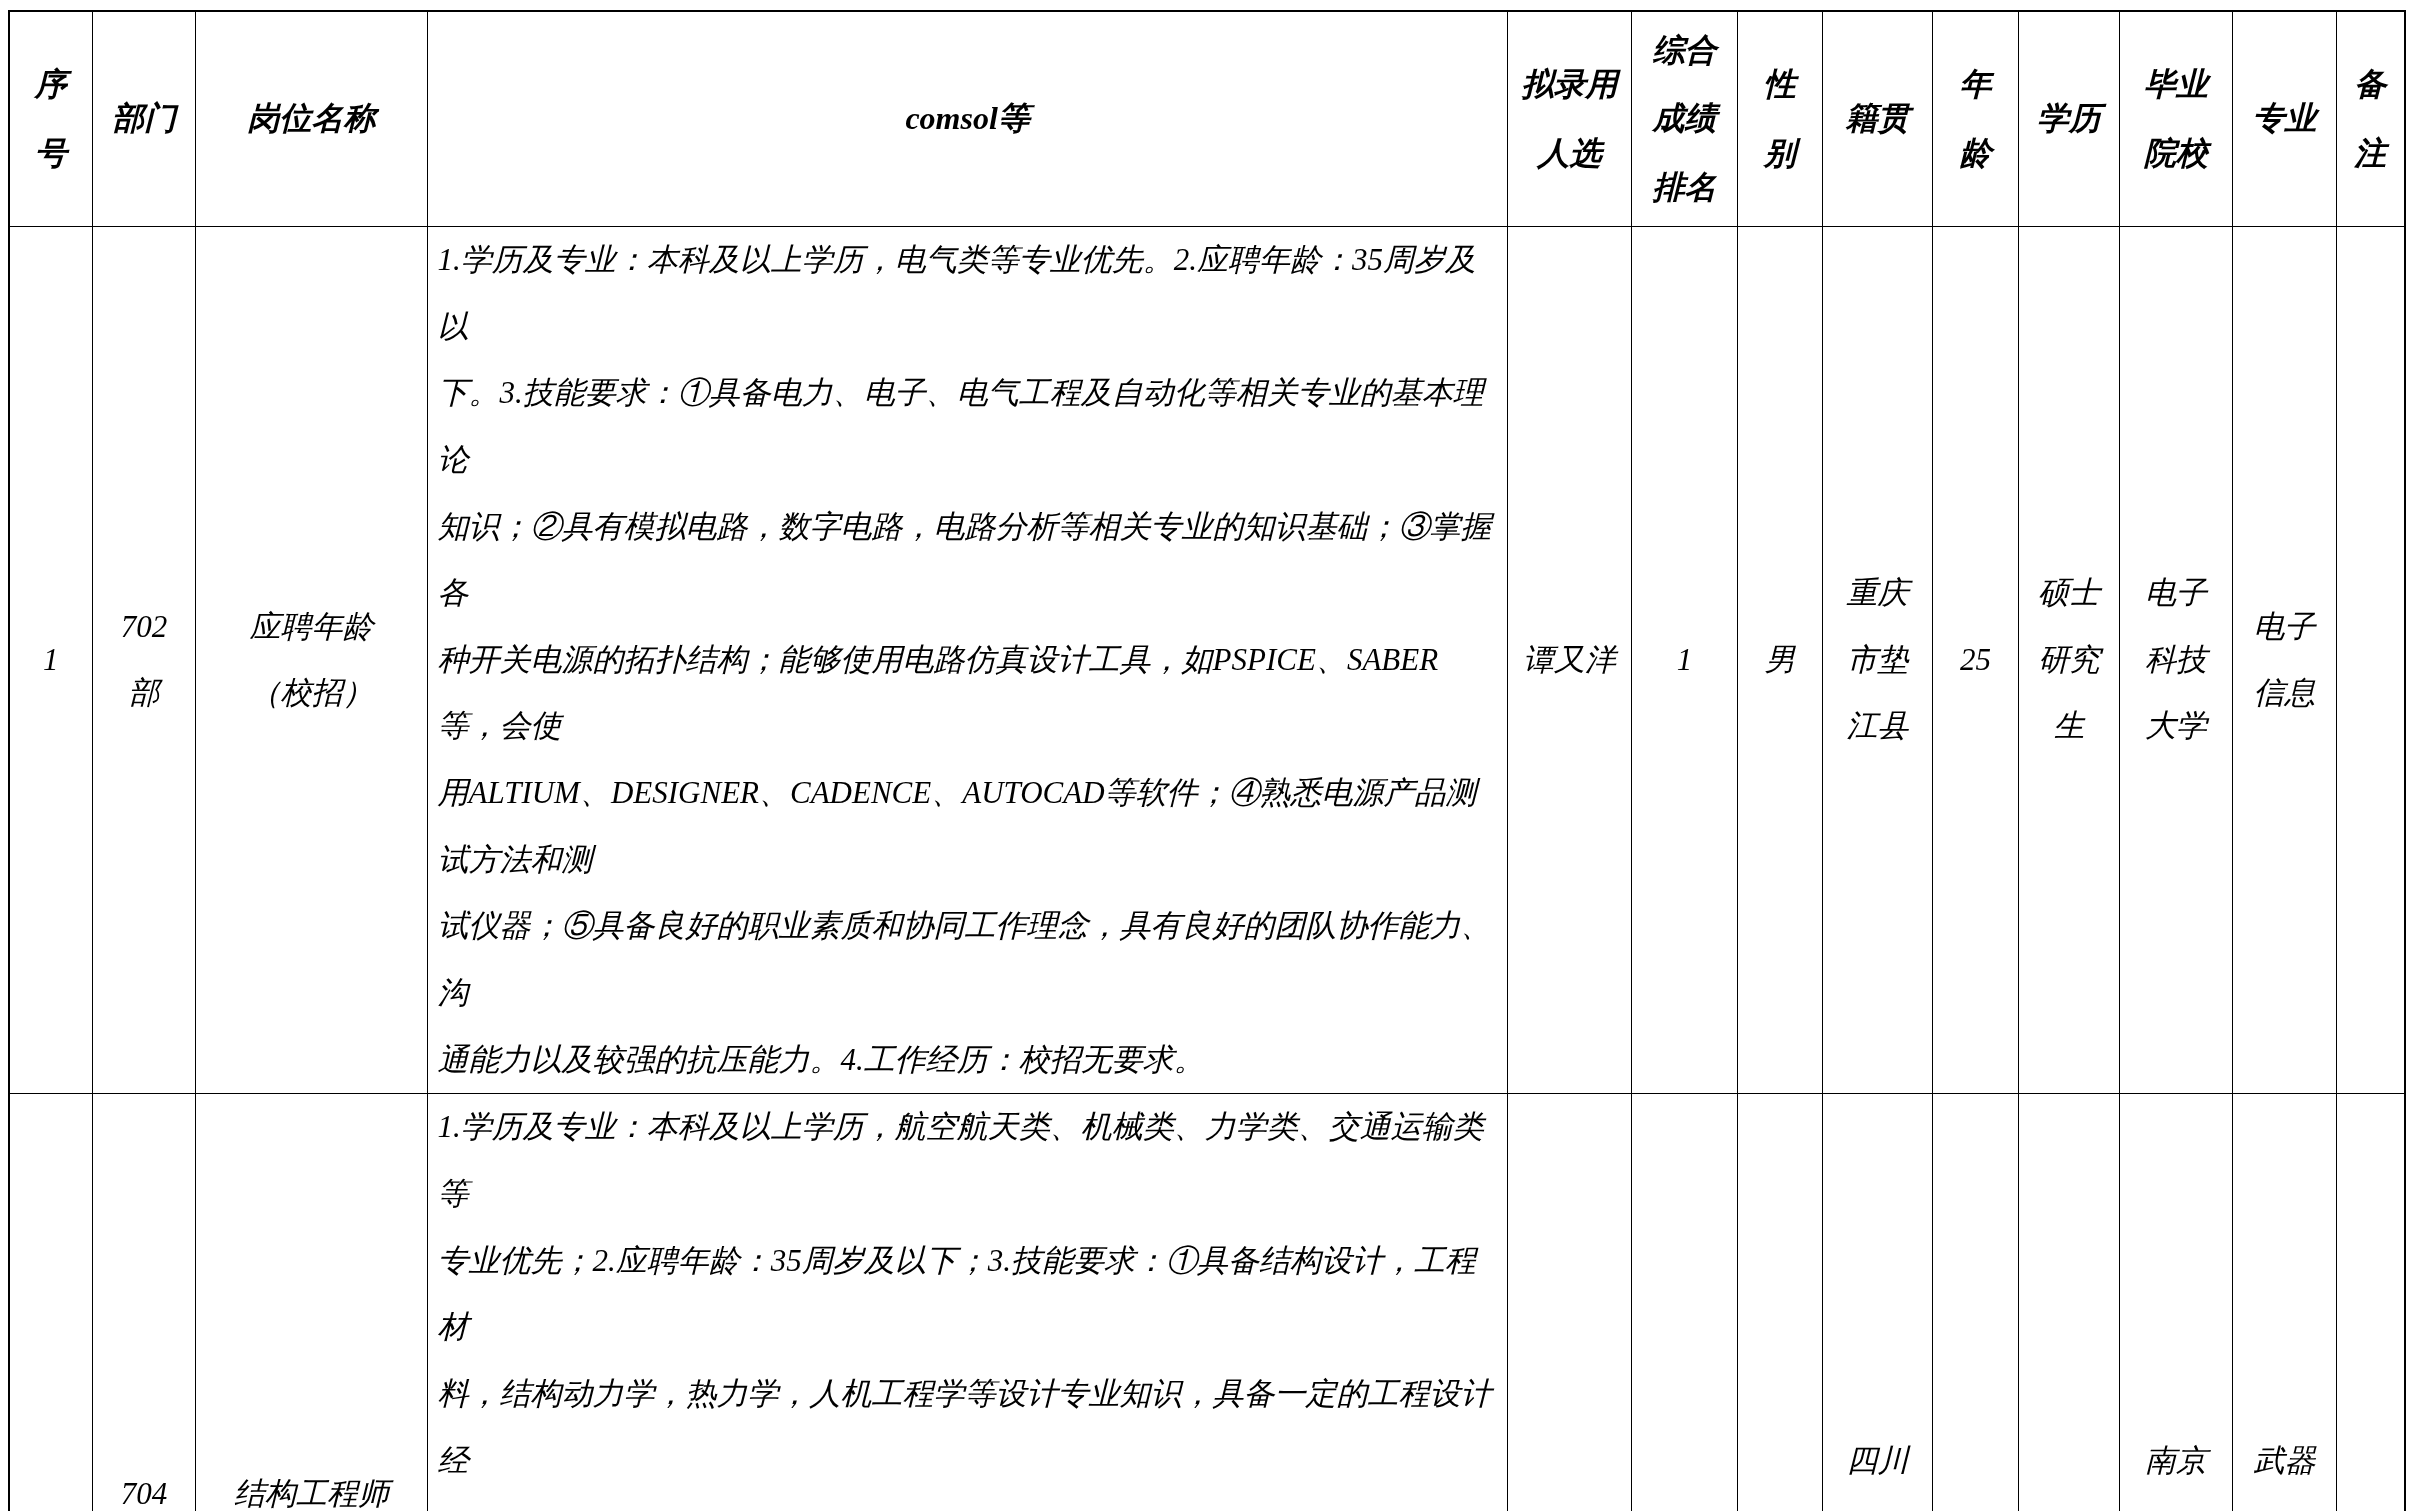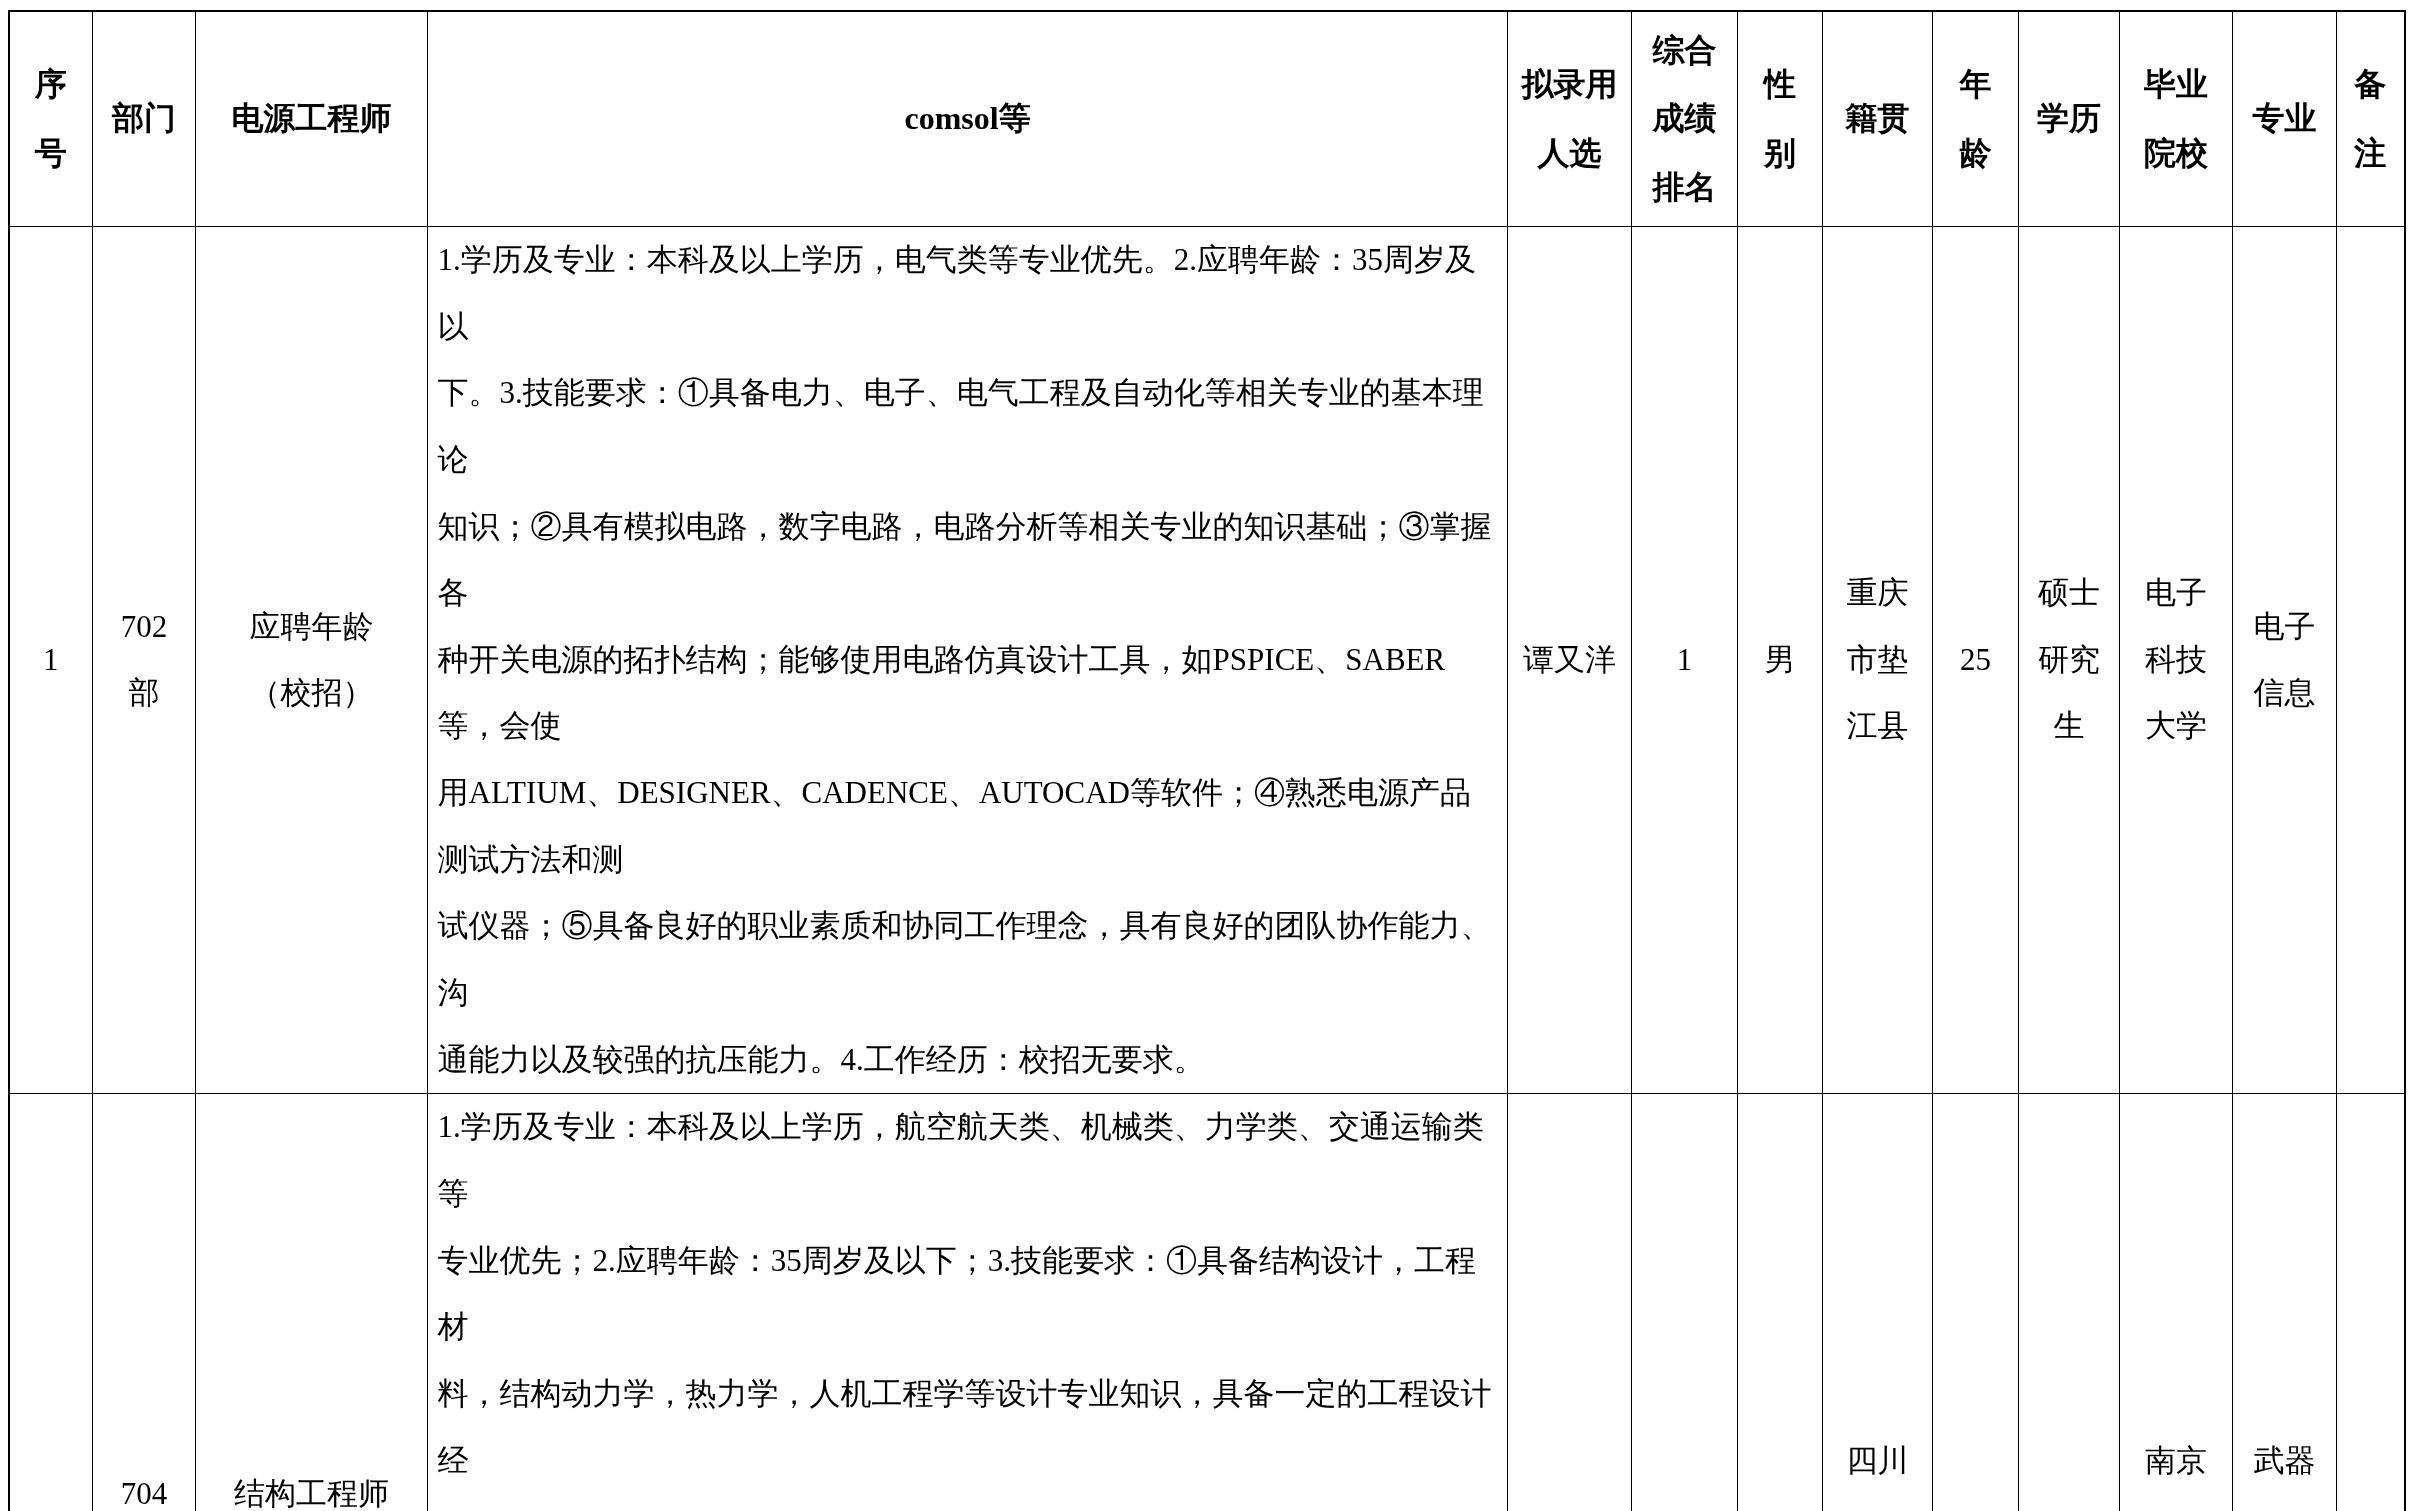--- a/index.html
+++ b/index.html
@@ -21,20 +21,21 @@
   th,td{
     border:1.9px solid #000000;
     white-space:pre-line;
     text-align:center;
     vertical-align:middle;
     font-size:31px;
     line-height:2.15;
     padding:0;
     overflow:hidden;
     word-break:break-all;
+    font-style:italic;
   }
   th{
     font-weight:bold;
     font-size:32px;
   }
   td.c-req{
     text-align:left;
     padding:0 9.5px 0 9.5px;
     margin-top:32px;
   }
@@ -58,21 +59,21 @@
     <col style="width:101px">
     <col style="width:113px">
     <col style="width:104px">
     <col style="width:68px">
   </colgroup>
   <thead>
     <tr class="h-header">
       <th>序
 号</th>
       <th>部门</th>
-      <th>电源工程师</th>
+      <th>岗位名称</th>
       <th>comsol等</th>
       <th>拟录用
 人选</th>
       <th>综合
 成绩
 排名</th>
       <th>性
 别</th>
       <th>籍贯</th>
       <th>年

